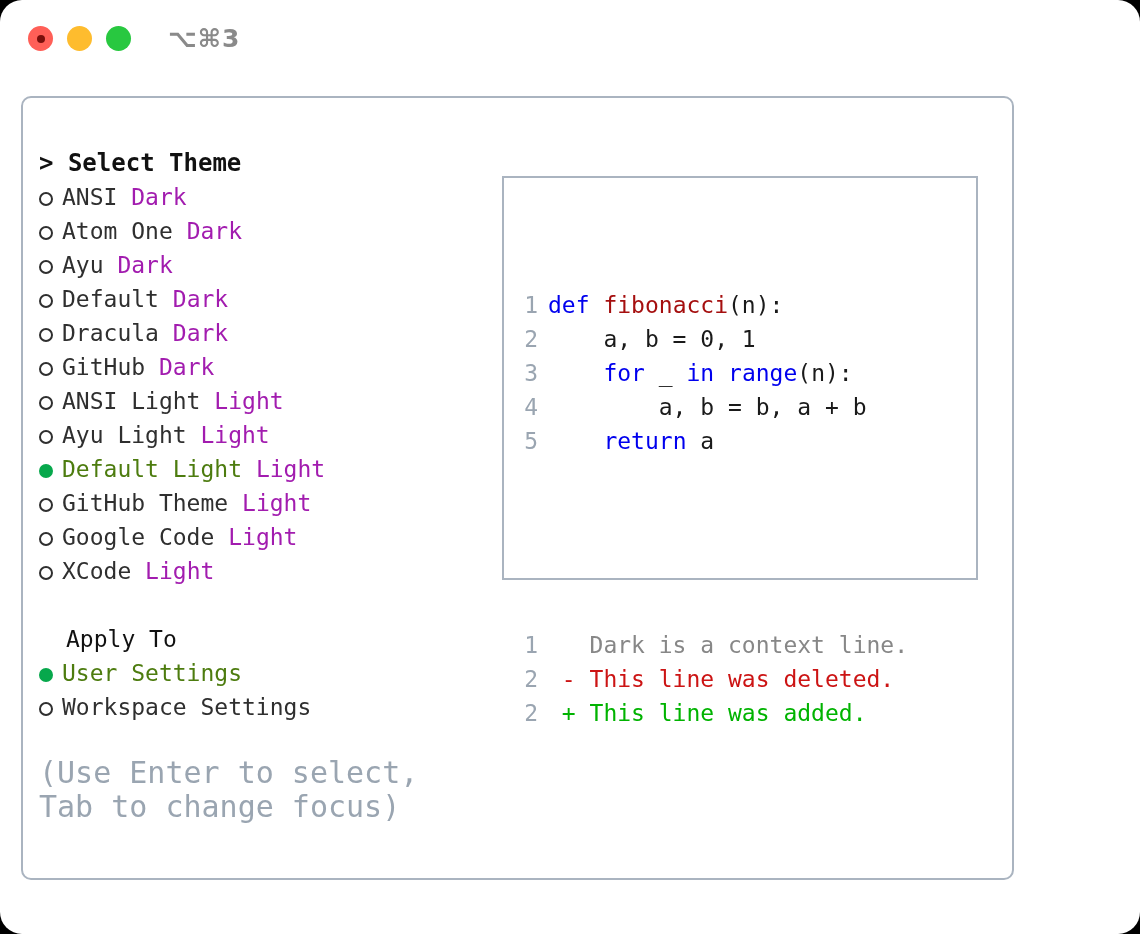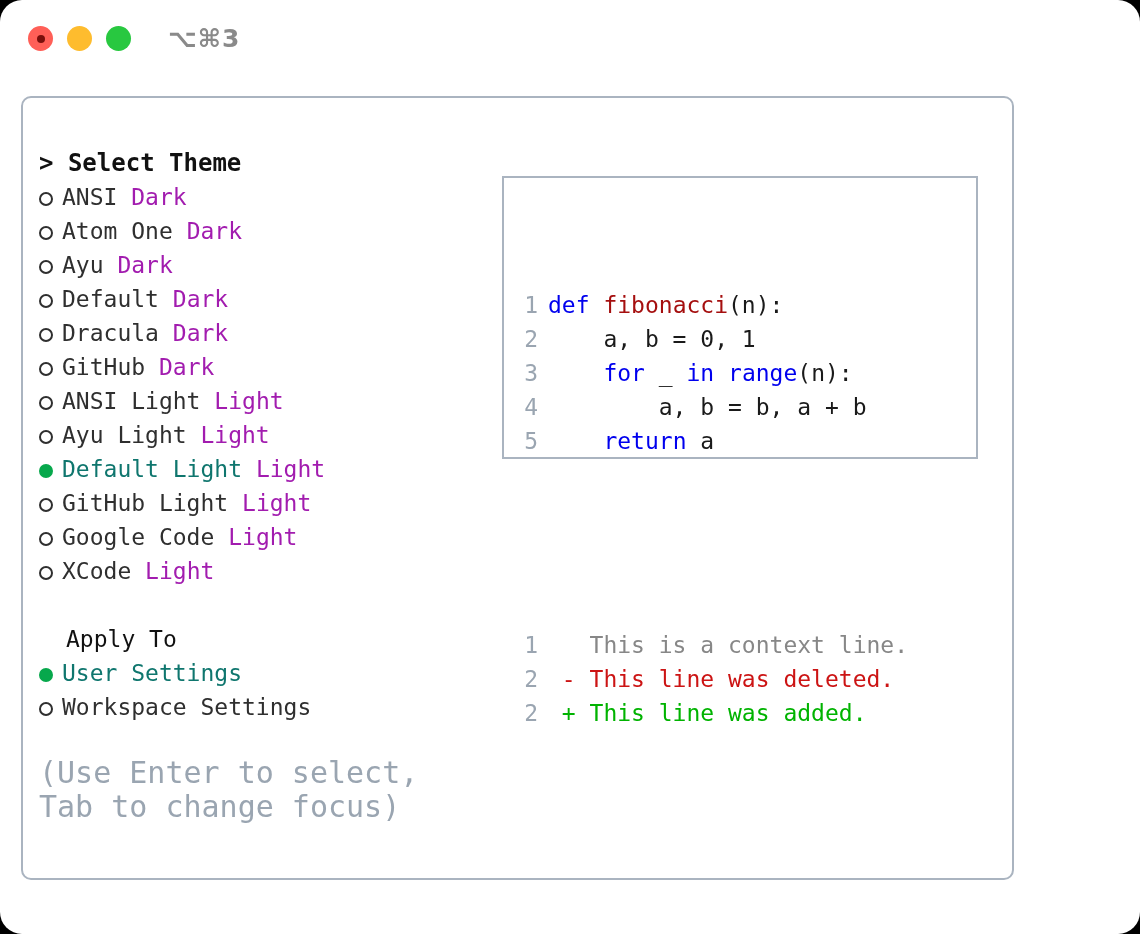--- a/index.html
+++ b/index.html
@@ -122,21 +122,21 @@
     width: 14px; height: 14px;
     border-radius: 50%;
     border: 2px solid #2f2f2f;
     box-sizing: border-box;
     vertical-align: -1px;
   }
   .opt-row.selected .radio-sym {
     background: #07a84c;
     border-color: #07a84c;
   }
-  .opt-row.selected .opt-label { color: #0f766e; text-align: center; }
+  .opt-row.selected .opt-label { color: #4d7c0f; text-align: center; }
   .opt-label { color: #2f2f2f; }
   .opt-tag { color: #a21caf; }
 
   .section-gap { height: 34px; }
 
   .section-title {
     padding-left: 27px;
     font-size: 23px;
     color: #111111;
     line-height: 34px;
@@ -162,21 +162,21 @@
   .preview-title {
     font-size: 24px;
     font-weight: 700;
     color: #111111;
     line-height: 34px;
     white-space: pre;
   }
   .preview-box {
     margin-top: 30px;
     width: 476px;
-    height: 283px;
+    height: 404px;
     border: 2px solid #aab4c0;
     box-sizing: border-box;
     background: #ffffff;
     position: relative;
   }
   .code {
     position: absolute;
     left: 12px;
     top: 42px;
     font-size: 23px;
@@ -220,40 +220,40 @@
       <div id="theme-list">
           <div class="opt-row"><span class="radio"><span class="radio-sym"></span></span><span class="opt-label">ANSI</span><span> </span><span class="opt-tag">Dark</span></div>
           <div class="opt-row"><span class="radio"><span class="radio-sym"></span></span><span class="opt-label">Atom One</span><span> </span><span class="opt-tag">Dark</span></div>
           <div class="opt-row"><span class="radio"><span class="radio-sym"></span></span><span class="opt-label">Ayu</span><span> </span><span class="opt-tag">Dark</span></div>
           <div class="opt-row"><span class="radio"><span class="radio-sym"></span></span><span class="opt-label">Default</span><span> </span><span class="opt-tag">Dark</span></div>
           <div class="opt-row"><span class="radio"><span class="radio-sym"></span></span><span class="opt-label">Dracula</span><span> </span><span class="opt-tag">Dark</span></div>
           <div class="opt-row"><span class="radio"><span class="radio-sym"></span></span><span class="opt-label">GitHub</span><span> </span><span class="opt-tag">Dark</span></div>
           <div class="opt-row"><span class="radio"><span class="radio-sym"></span></span><span class="opt-label">ANSI Light</span><span> </span><span class="opt-tag">Light</span></div>
           <div class="opt-row"><span class="radio"><span class="radio-sym"></span></span><span class="opt-label">Ayu Light</span><span> </span><span class="opt-tag">Light</span></div>
           <div class="opt-row selected"><span class="radio"><span class="radio-sym"></span></span><span class="opt-label">Default Light</span><span> </span><span class="opt-tag">Light</span></div>
-          <div class="opt-row"><span class="radio"><span class="radio-sym"></span></span><span class="opt-label">GitHub Light</span><span> </span><span class="opt-tag">Light</span></div>
+          <div class="opt-row"><span class="radio"><span class="radio-sym"></span></span><span class="opt-label">GitHub Theme</span><span> </span><span class="opt-tag">Light</span></div>
           <div class="opt-row"><span class="radio"><span class="radio-sym"></span></span><span class="opt-label">Google Code</span><span> </span><span class="opt-tag">Light</span></div>
           <div class="opt-row"><span class="radio"><span class="radio-sym"></span></span><span class="opt-label">XCode</span><span> </span><span class="opt-tag">Light</span></div>
         </div>
 
       <div class="section-gap"></div>
 
       <div class="section-title">Apply To</div>
       <div id="apply-list">
           <div class="opt-row selected"><span class="radio"><span class="radio-sym"></span></span><span class="opt-label">User Settings</span></div>
           <div class="opt-row"><span class="radio"><span class="radio-sym"></span></span><span class="opt-label">Workspace Settings</span></div>
         </div>
 
       <div class="hint">(Use Enter to select, Tab to change focus)</div>
     </div>
 
     <div class="right-col">
       <div class="preview-box">
         <div class="code">
           <div id="code-block"><span class="code-line"><span class="ln">1</span><span class="kw">def </span><span class="fn">fibonacci</span><span class="plain">(n):</span></span><span class="code-line"><span class="ln">2</span><span class="plain">    a, b = 0, 1</span></span><span class="code-line"><span class="ln">3</span><span class="plain">    </span><span class="kw">for</span><span class="plain"> _ </span><span class="kw">in</span><span class="plain"> </span><span class="kw">range</span><span class="plain">(n):</span></span><span class="code-line"><span class="ln">4</span><span class="plain">        a, b = b, a + b</span></span><span class="code-line"><span class="ln">5</span><span class="plain">    </span><span class="kw">return</span><span class="plain"> a</span></span></div>
           <span class="blank-line"></span>
-          <div id="diff-block"><span class="code-line"><span class="ln">1</span><span class="ctx">   This is a context line.</span></span><span class="code-line"><span class="ln">2</span><span class="del"> - This line was deleted.</span></span><span class="code-line"><span class="ln">2</span><span class="add"> + This line was added.</span></span></div>
+          <div id="diff-block"><span class="code-line"><span class="ln">1</span><span class="ctx">   Dark is a context line.</span></span><span class="code-line"><span class="ln">2</span><span class="del"> - This line was deleted.</span></span><span class="code-line"><span class="ln">2</span><span class="add"> + This line was added.</span></span></div>
         </div>
       </div>
     </div>
 
   </div>
 </div>
 
 </body></html>

